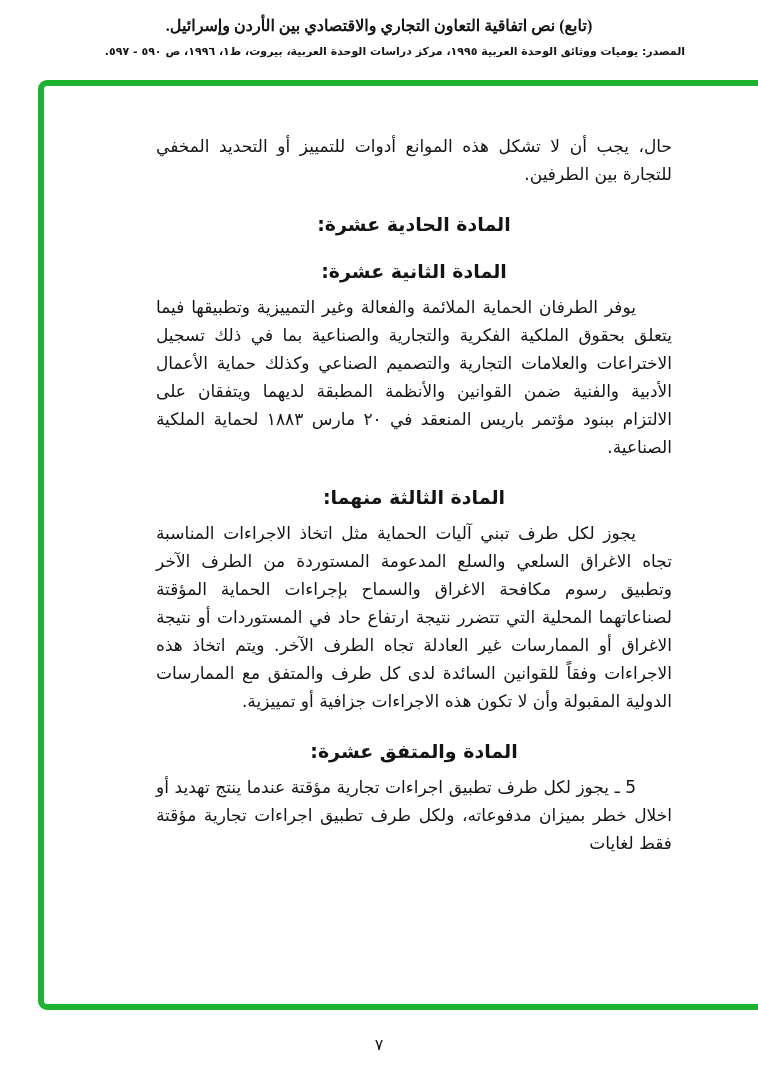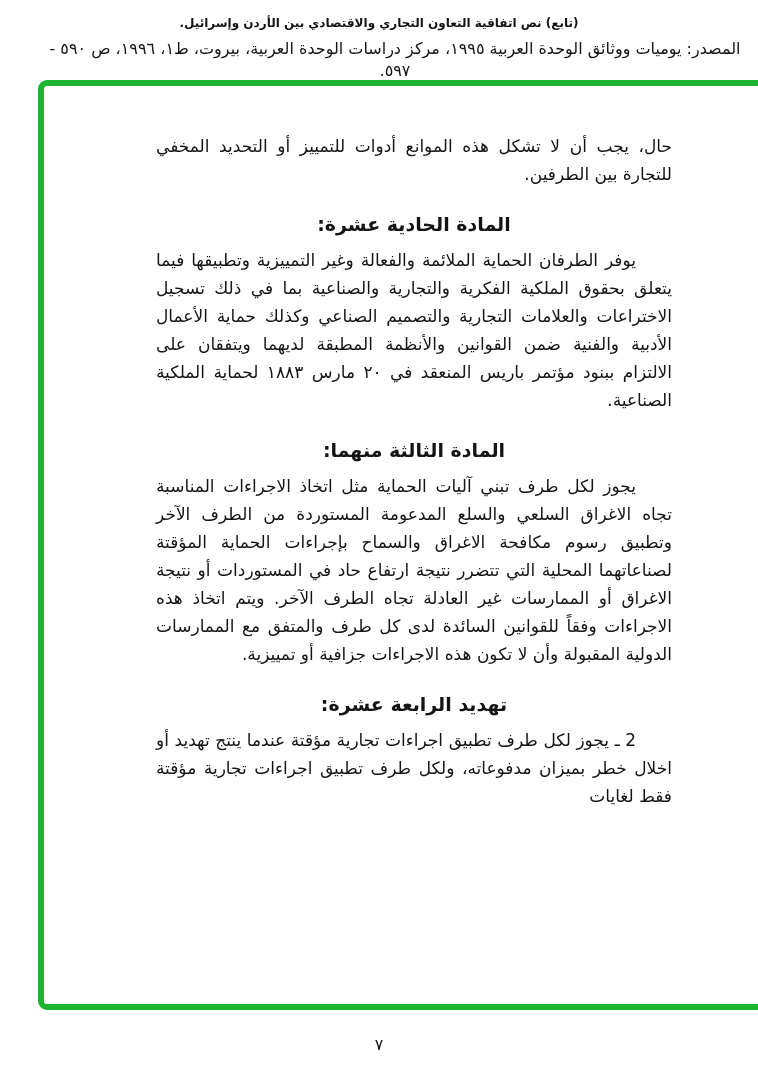--- a/index.html
+++ b/index.html
@@ -19,28 +19,29 @@
   }
   .page-header {
     position: absolute;
     top: 14px;
     left: 0;
     right: 0;
     text-align: center;
     direction: rtl;
   }
   .page-header .title {
-    font-size: 12px;
+    font-size: 16px;
     font-weight: bold;
     letter-spacing: 0.2px;
     line-height: 1.5;
+    font-family: Liberation Serif, serif;
   }
   .page-header .source {
-    font-size: 16px;
-    font-weight: normal;
+    font-size: 11px;
+    font-weight: bold;
     margin-top: 6px;
     line-height: 1.4;
     padding-left: 32px;
   }
   .content-frame {
     position: absolute;
     left: 38px;
     top: 80px;
     width: 740px;
     height: 930px;
@@ -93,29 +94,30 @@
   </header>
 
   <main class="content-frame">
     <div class="text-column">
 
       <p>حال، يجب أن لا تشكل هذه الموانع أدوات للتمييز أو التحديد المخفي للتجارة بين الطرفين.</p>
 
       <h2>المادة الحادية عشرة:</h2>
 
 
+      <h2>المادة الثانية عشرة:</h2>
 
       <p class="indent">يوفر الطرفان الحماية الملائمة والفعالة وغير التمييزية وتطبيقها فيما يتعلق بحقوق الملكية الفكرية والتجارية والصناعية بما في ذلك تسجيل الاختراعات والعلامات التجارية والتصميم الصناعي وكذلك حماية الأعمال الأدبية والفنية ضمن القوانين والأنظمة المطبقة لديهما ويتفقان على الالتزام ببنود مؤتمر باريس المنعقد في ٢٠ مارس ١٨٨٣ لحماية الملكية الصناعية.</p>
 
       <h2>المادة الثالثة منهما:</h2>
 
       <p class="indent">يجوز لكل طرف تبني آليات الحماية مثل اتخاذ الاجراءات المناسبة تجاه الاغراق السلعي والسلع المدعومة المستوردة من الطرف الآخر وتطبيق رسوم مكافحة الاغراق والسماح بإجراءات الحماية المؤقتة لصناعاتهما المحلية التي تتضرر نتيجة ارتفاع حاد في المستوردات أو نتيجة الاغراق أو الممارسات غير العادلة تجاه الطرف الآخر. ويتم اتخاذ هذه الاجراءات وفقاً للقوانين السائدة لدى كل طرف والمتفق مع الممارسات الدولية المقبولة وأن لا تكون هذه الاجراءات جزافية أو تمييزية.</p>
 
-      <h2>تهديد الرابعة عشرة:</h2>
+      <h2>المادة والمتفق عشرة:</h2>
 
-      <p class="indent">2 ـ يجوز لكل طرف تطبيق اجراءات تجارية مؤقتة عندما ينتج تهديد أو اخلال خطر بميزان مدفوعاته، ولكل طرف تطبيق اجراءات تجارية مؤقتة فقط لغايات</p>
+      <p class="indent">5 ـ يجوز لكل طرف تطبيق اجراءات تجارية مؤقتة عندما ينتج تهديد أو اخلال خطر بميزان مدفوعاته، ولكل طرف تطبيق اجراءات تجارية مؤقتة فقط لغايات</p>
 
     </div>
   </main>
 
   <footer class="page-number">٧</footer>
 
 </div>
 
 </body></html>

